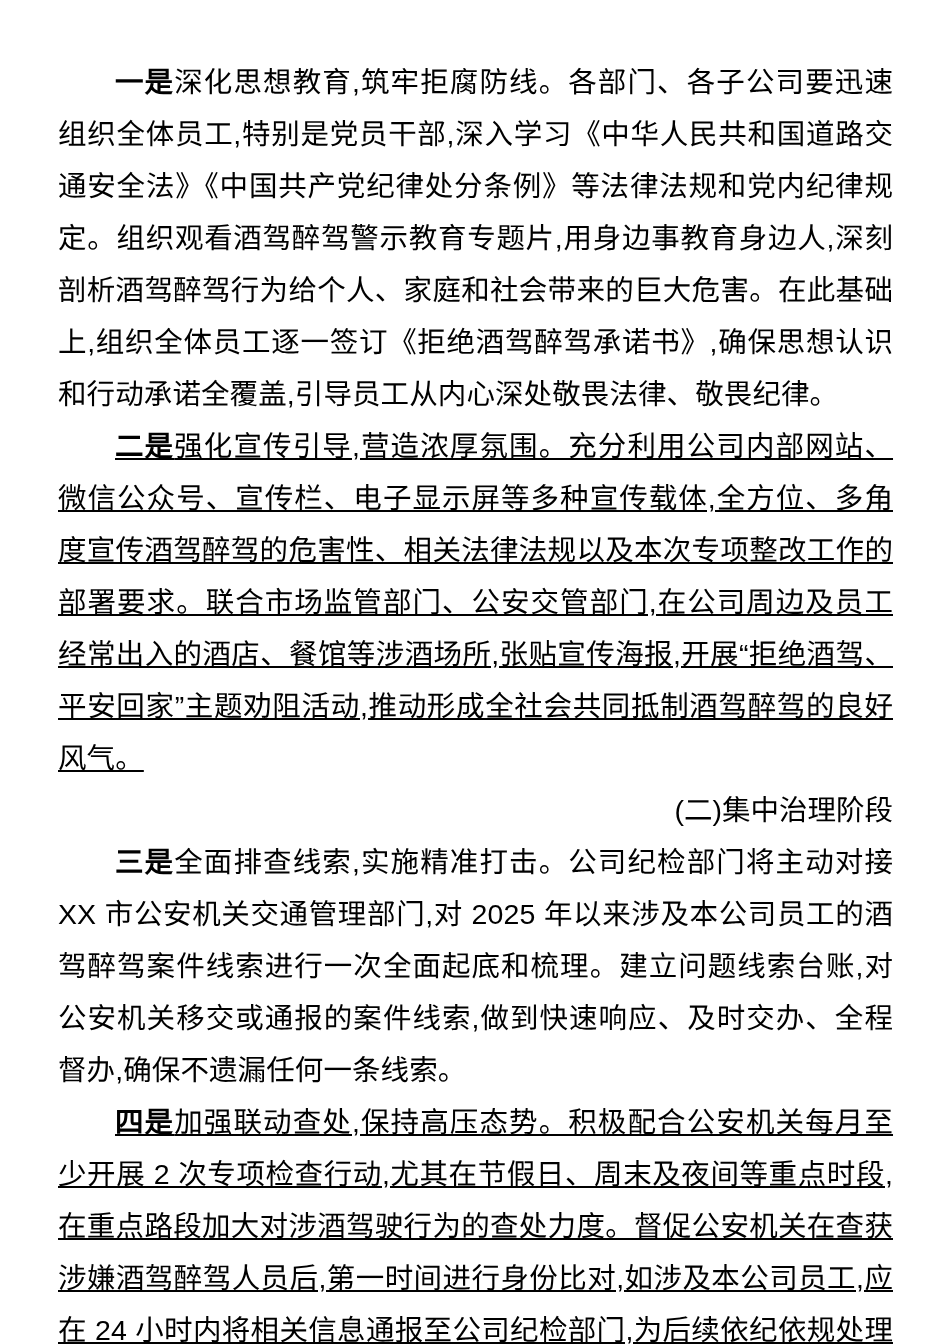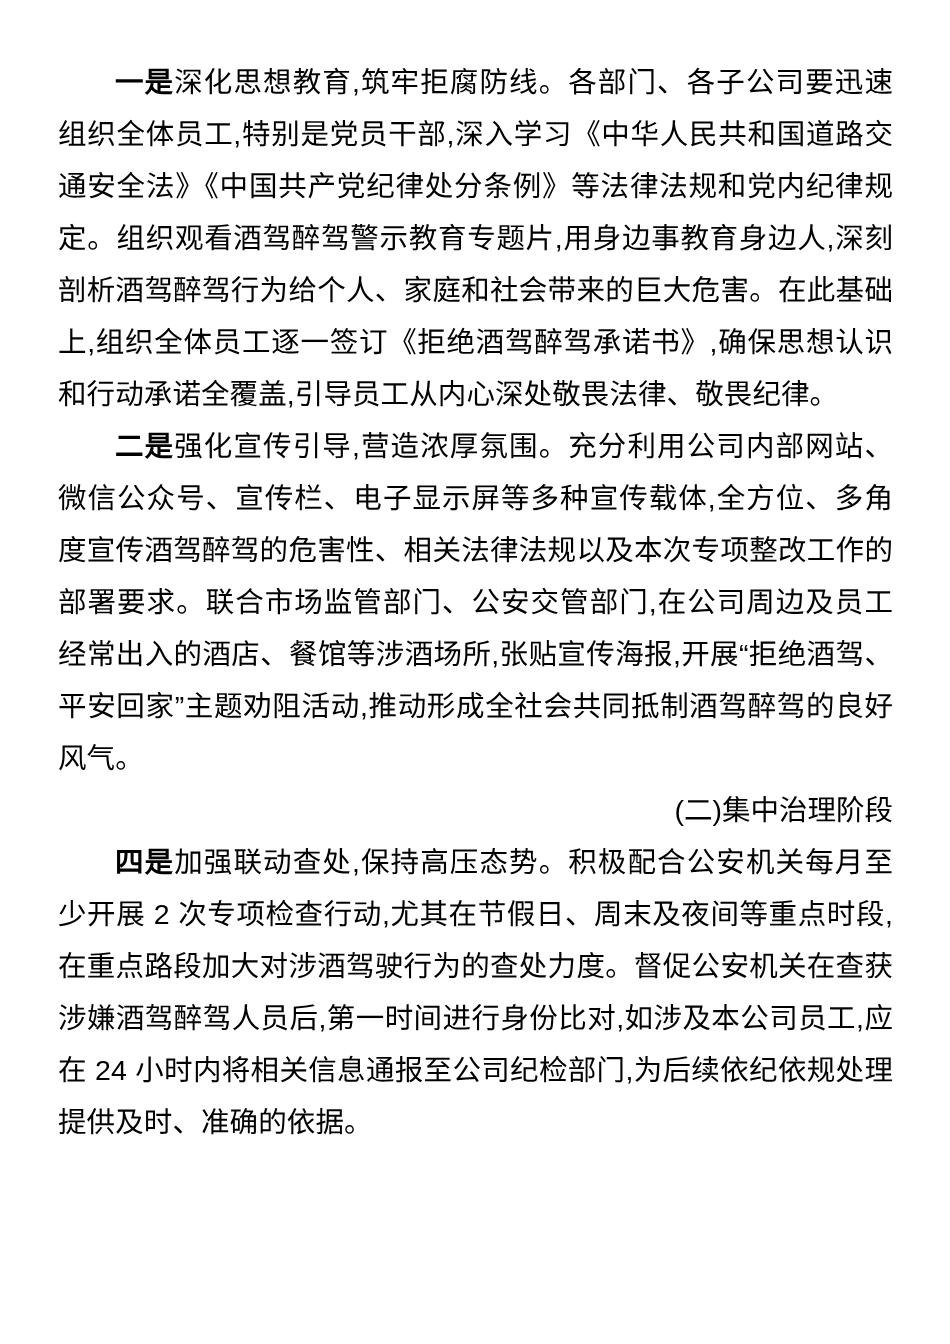--- a/index.html
+++ b/index.html
@@ -33,20 +33,21 @@
     text-align: justify;
     text-justify: inter-ideograph;
     text-indent: 2em;
     margin: 0 0 0 0;
     letter-spacing: 0.1px;
     word-break: break-all;
     font-weight: 400;
   }
   .para + .para {
     margin-top: 0;
+    text-decoration: underline;
   }
   .para b,
   .lead {
     font-weight: 700;
   }
   .heading {
     font-size: 28.5px;
     line-height: 52px;
     text-indent: 2em;
     text-align: right;
@@ -59,17 +60,18 @@
 
 <div class="page">
   <div class="doc-body">
 
     <p class="para"><b class="lead">一是</b><span>深化思想教育,筑牢拒腐防线。各部门、各子公司要迅速组织全体员工,特别是党员干部,深入学习《中华人民共和国道路交通安全法》《中国共产党纪律处分条例》等法律法规和党内纪律规定。组织观看酒驾醉驾警示教育专题片,用身边事教育身边人,深刻剖析酒驾醉驾行为给个人、家庭和社会带来的巨大危害。在此基础上,组织全体员工逐一签订《拒绝酒驾醉驾承诺书》,确保思想认识和行动承诺全覆盖,引导员工从内心深处敬畏法律、敬畏纪律。</span></p>
 
     <p class="para"><b class="lead">二是</b><span>强化宣传引导,营造浓厚氛围。充分利用公司内部网站、微信公众号、宣传栏、电子显示屏等多种宣传载体,全方位、多角度宣传酒驾醉驾的危害性、相关法律法规以及本次专项整改工作的部署要求。联合市场监管部门、公安交管部门,在公司周边及员工经常出入的酒店、餐馆等涉酒场所,张贴宣传海报,开展“拒绝酒驾、平安回家”主题劝阻活动,推动形成全社会共同抵制酒驾醉驾的良好风气。</span></p>
 
     <p class="heading">(二)集中治理阶段</p>
 
+    <p class="para"><b class="lead">三是</b><span>全面排查线索,实施精准打击。公司纪检部门将主动对接 XX 市公安机关交通管理部门,对 2025 年以来涉及本公司员工的酒驾醉驾案件线索进行一次全面起底和梳理。建立问题线索台账,对公安机关移交或通报的案件线索,做到快速响应、及时交办、全程督办,确保不遗漏任何一条线索。</span></p>
 
     <p class="para"><b class="lead">四是</b><span>加强联动查处,保持高压态势。积极配合公安机关每月至少开展 2 次专项检查行动,尤其在节假日、周末及夜间等重点时段,在重点路段加大对涉酒驾驶行为的查处力度。督促公安机关在查获涉嫌酒驾醉驾人员后,第一时间进行身份比对,如涉及本公司员工,应在 24 小时内将相关信息通报至公司纪检部门,为后续依纪依规处理提供及时、准确的依据。</span></p>
 
   </div>
 </div>
 
 </body></html>

